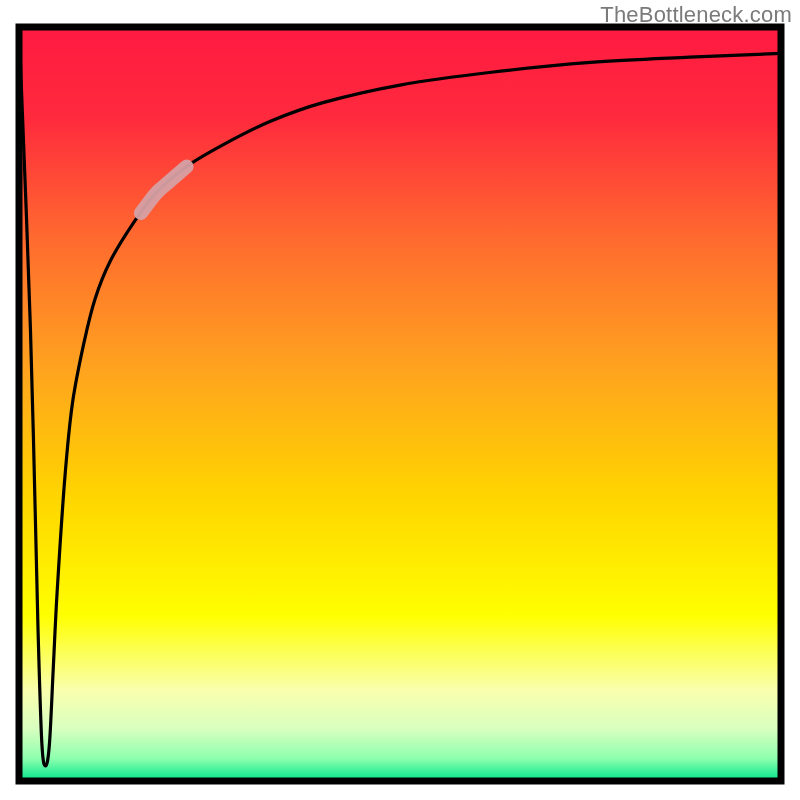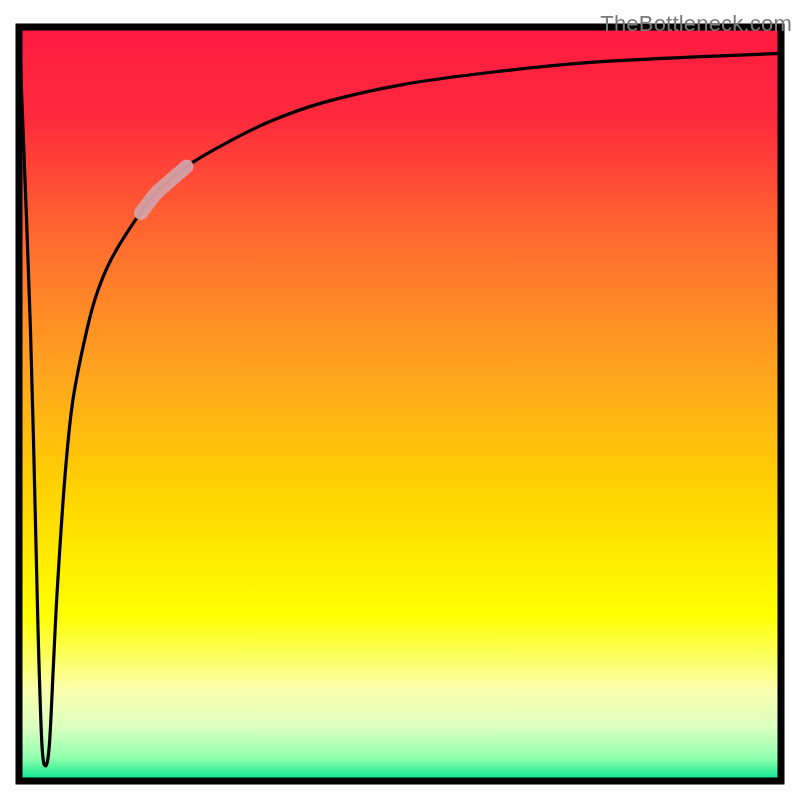--- a/index.html
+++ b/index.html
@@ -14,21 +14,21 @@
   .chart-wrap {
     position: relative;
     width: 800px;
     height: 800px;
   }
   svg {
     display: block;
   }
   .watermark {
     position: absolute;
-    top: 11px;
+    top: 2px;
     right: 8px;
     color: #7a7a7a;
     font-size: 22px;
     font-family: Arial, Helvetica, sans-serif;
     letter-spacing: 0.2px;
     user-select: none;
   }
 </style>
 </head>
 <body>

